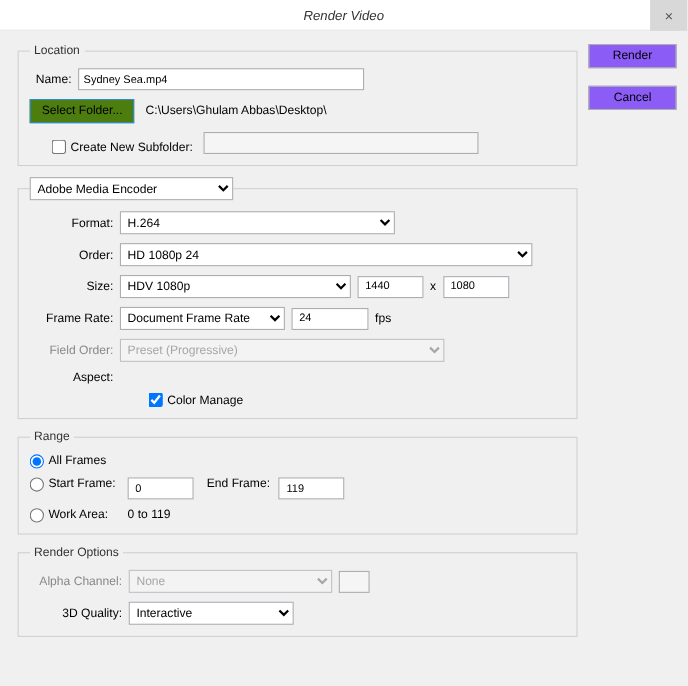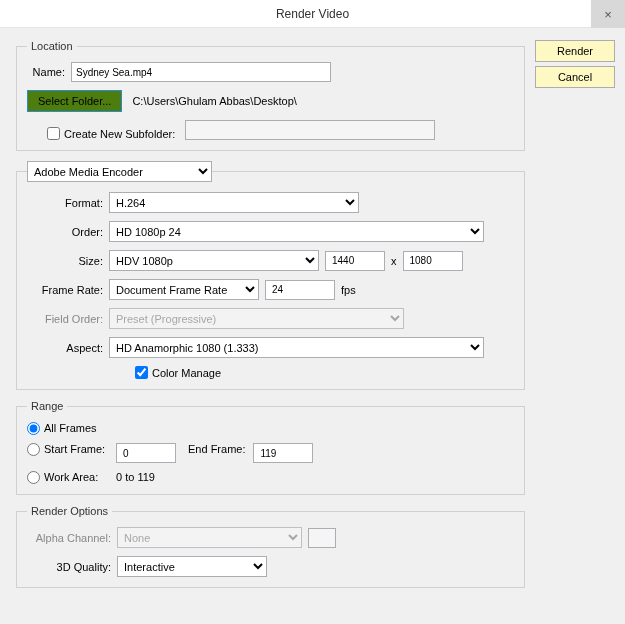--- a/index.html
+++ b/index.html
@@ -13,20 +13,21 @@
   color: #000;
 }
 .titlebar {
   height: 28px;
   background: #fff;
   display: flex;
   align-items: center;
   justify-content: center;
   position: relative;
   border-bottom: 1px solid #e5e5e5;
+  font-style: italic;
 }
 .titlebar .title {
   font-size: 12px;
   color: #333;
 }
 .titlebar .close {
   position: absolute;
   right: 0;
   top: 0;
   width: 34px;
@@ -41,24 +42,24 @@
 }
 .content {
   display: flex;
   padding: 12px 10px 10px 16px;
 }
 .left { flex: 1; }
 .right { width: 90px; padding-left: 10px; }
 .btn {
   width: 80px;
   height: 22px;
-  background: #fef9c3;
+  background: #8b5cf6;
   border: 1px solid #adadad;
   font-size: 11px;
-  margin-bottom: 4px;
+  margin-bottom: 16px;
   cursor: pointer;
 }
 fieldset {
   border: 1px solid #d0d0d0;
   margin-bottom: 10px;
   padding: 10px 10px 10px 10px;
 }
 legend {
   padding: 0 4px;
   color: #333;
@@ -172,21 +173,20 @@
         <select style="width:150px"><option>Document Frame Rate</option></select>
         <input type="text" style="width: 70px; margin-left: 6px; padding-left: 6px;" value="24">
         <span class="fps">fps</span>
       </div>
       <div class="row disabled">
         <span class="lbl w-encoder">Field Order:</span>
         <select style="width:295px" disabled=""><option>Preset (Progressive)</option></select>
       </div>
       <div class="row">
         <span class="lbl w-encoder">Aspect:</span>
-        <select style="width:375px"><option>HD Anamorphic 1080 (1.333)</option></select>
       </div>
       <div class="row checkbox-row" style="margin-left:88px; margin-bottom:0">
         <input type="checkbox" checked="" style="">
         <span>Color Manage</span>
       </div>
     </fieldset>
 
     <fieldset>
       <legend>Range</legend>
       <div class="range-row">

